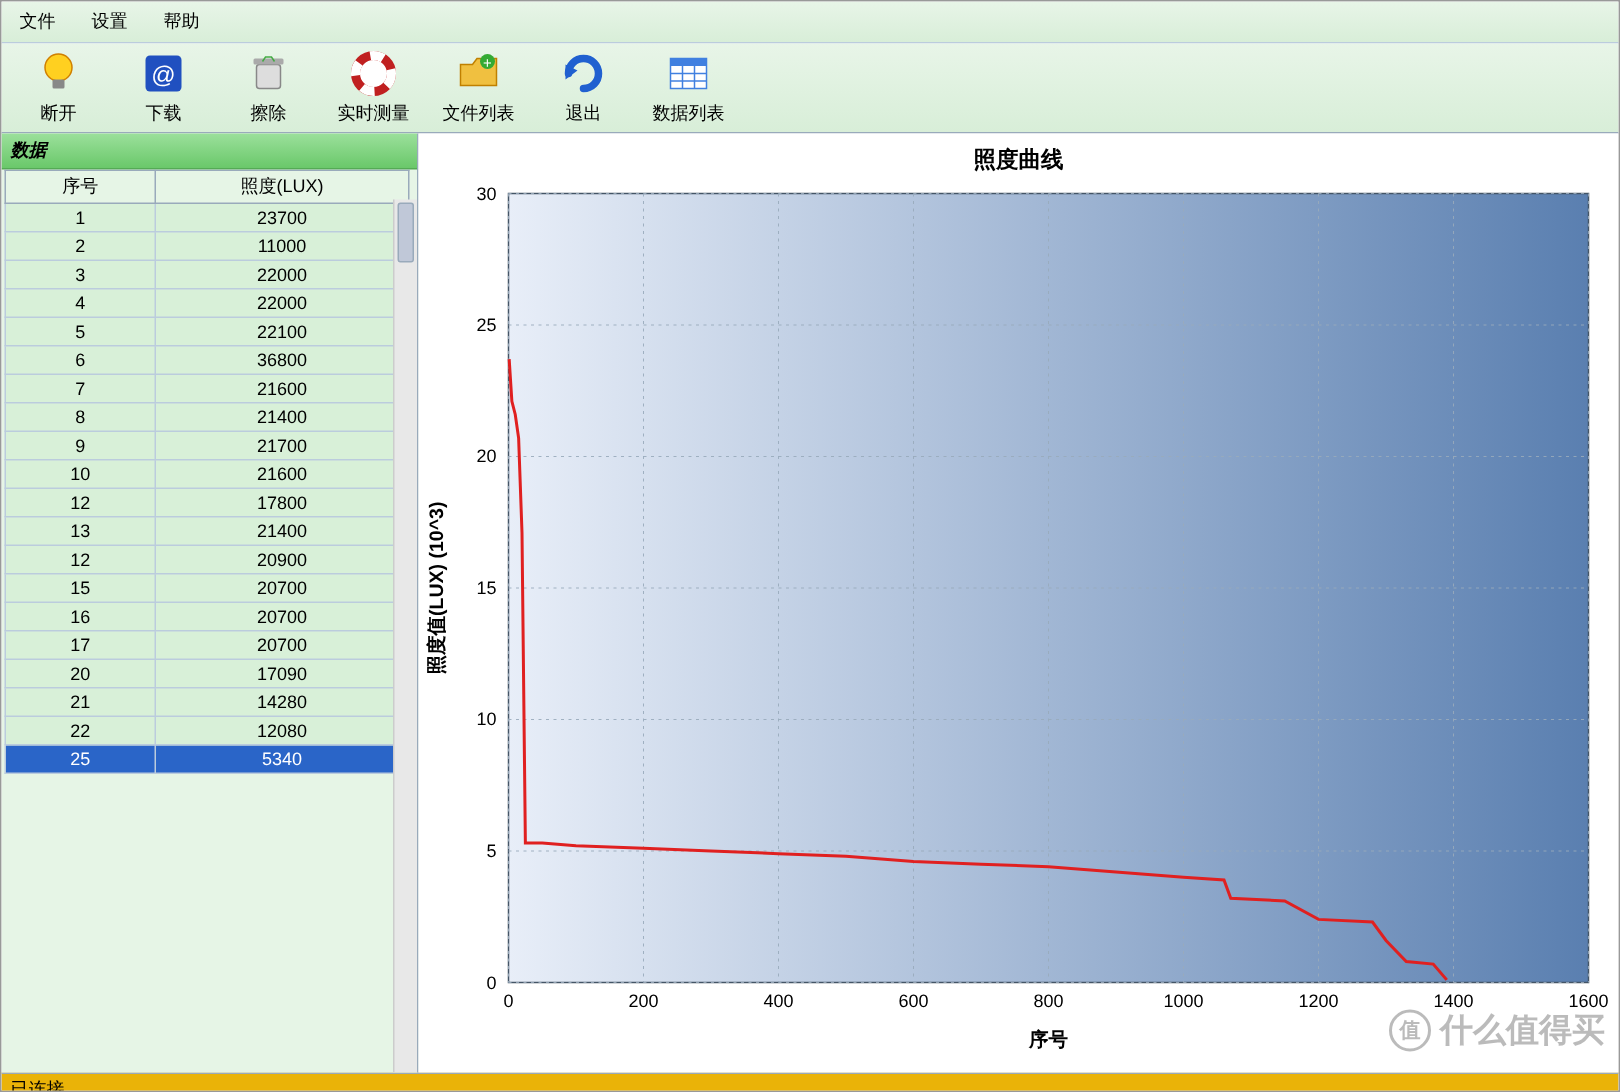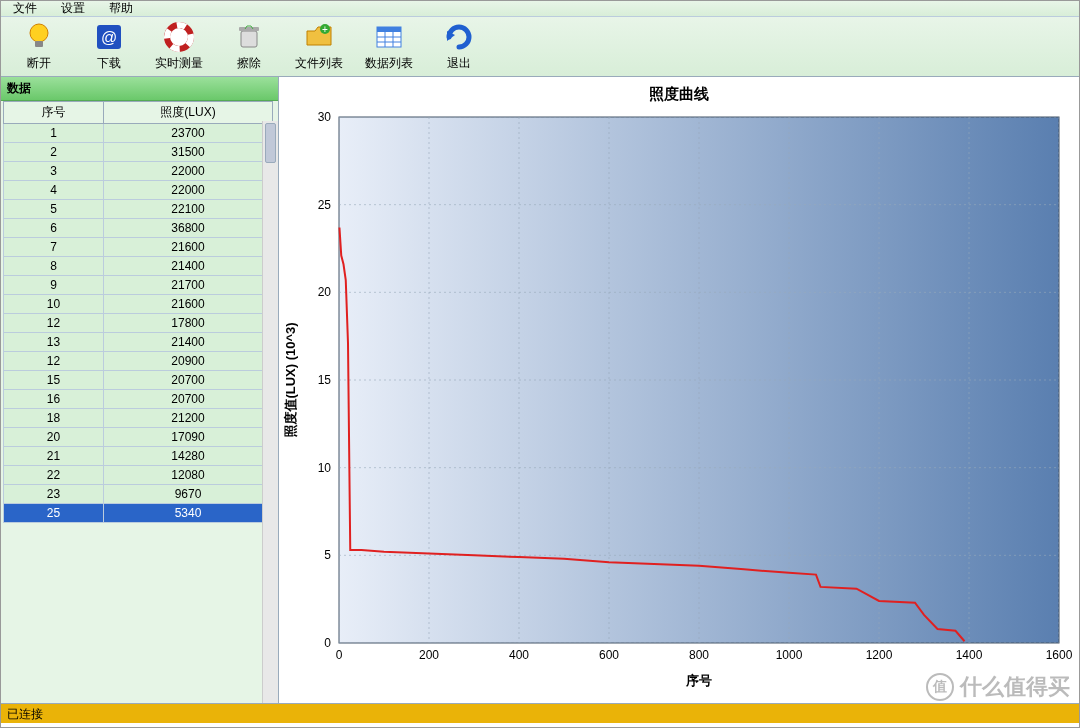--- a/index.html
+++ b/index.html
@@ -8,21 +8,21 @@
     font-family: "Microsoft YaHei", Tahoma, sans-serif;
     font-size: 12px;
     background: #ffffff;
     width: 1080px;
     height: 728px;
     overflow: hidden;
     border: 1px solid #999;
   }
   .menubar {
     background: linear-gradient(#e8f5e8, #d8eed8);
-    height: 16px;
+    height: 28px;
     display: flex;
     align-items: center;
     padding: 0 4px;
     gap: 8px;
     border-bottom: 1px solid #bcd;
   }
   .menubar span { padding: 0 8px; cursor: default; }
   .toolbar {
     background: linear-gradient(#e8f5e8, #d8eed8);
     height: 60px;
@@ -57,20 +57,21 @@
     display: flex;
     flex-direction: column;
     background: #e6f5e6;
   }
   .panel-header {
     background: linear-gradient(#9be09b, #6ac86a);
     color: #000;
     font-weight: bold;
     padding: 3px 6px;
     border-bottom: 1px solid #5a5;
+    font-style: italic;
   }
   .table-wrap {
     flex: 1;
     overflow: hidden;
     position: relative;
   }
   table.data {
     width: 270px;
     border-collapse: collapse;
     font-size: 12px;
@@ -165,67 +166,67 @@
       <svg viewBox="0 0 32 32" width="32" height="32">
           <rect x="4" y="4" width="24" height="24" rx="3" fill="#2050c0"></rect>
           <text x="16" y="22" text-anchor="middle" fill="#fff" font-size="16">@</text>
         </svg>
     </span>
     <span>下载</span>
   </div>
   <div class="tb-btn">
     <span class="ico">
       <svg viewBox="0 0 32 32" width="32" height="32">
-          <circle cx="16" cy="16" r="12" fill="#fff" stroke="#c02020" stroke-width="6"></circle>
-          <circle cx="16" cy="16" r="12" fill="none" stroke="#fff" stroke-width="6" stroke-dasharray="9 9"></circle>
-        </svg>
-    </span>
-    <span>实时测量</span>
-  </div>
-  <div class="tb-btn">
-    <span class="ico">
-      <svg viewBox="0 0 32 32" width="32" height="32">
           <rect x="8" y="10" width="16" height="16" rx="2" fill="#ddd" stroke="#888"></rect>
           <rect x="6" y="6" width="20" height="4" rx="1" fill="#aaa"></rect>
           <path d="M12 8 l2 -3 h4 l2 3" fill="none" stroke="#4a4"></path>
         </svg>
     </span>
     <span>擦除</span>
   </div>
   <div class="tb-btn">
     <span class="ico">
       <svg viewBox="0 0 32 32" width="32" height="32">
+          <circle cx="16" cy="16" r="12" fill="#fff" stroke="#c02020" stroke-width="6"></circle>
+          <circle cx="16" cy="16" r="12" fill="none" stroke="#fff" stroke-width="6" stroke-dasharray="9 9"></circle>
+        </svg>
+    </span>
+    <span>实时测量</span>
+  </div>
+  <div class="tb-btn">
+    <span class="ico">
+      <svg viewBox="0 0 32 32" width="32" height="32">
           <path d="M4 10 h8 l3 -4 h13 v18 h-24 z" fill="#f0c040" stroke="#c08000"></path>
           <circle cx="22" cy="8" r="5" fill="#3a3"></circle>
           <text x="22" y="12" text-anchor="middle" fill="#fff" font-size="10">+</text>
         </svg>
     </span>
     <span>文件列表</span>
+  </div>
+  <div class="tb-btn">
+    <span class="ico">
+      <svg viewBox="0 0 32 32" width="32" height="32">
+          <path d="M6 16 A10 10 0 1 1 16 26" fill="none" stroke="#2060d0" stroke-width="5" stroke-linecap="round"></path>
+          <polygon points="4,10 12,14 4,20" fill="#2060d0"></polygon>
+        </svg>
+    </span>
+    <span>退出</span>
   </div>
   <div class="tb-btn">
     <span class="ico">
       <svg viewBox="0 0 32 32" width="32" height="32">
           <rect x="4" y="6" width="24" height="20" fill="#fff" stroke="#4080e0"></rect>
           <rect x="4" y="6" width="24" height="5" fill="#4080e0"></rect>
           <line x1="12" y1="6" x2="12" y2="26" stroke="#4080e0"></line>
           <line x1="20" y1="6" x2="20" y2="26" stroke="#4080e0"></line>
           <line x1="4" y1="16" x2="28" y2="16" stroke="#4080e0"></line>
           <line x1="4" y1="21" x2="28" y2="21" stroke="#4080e0"></line>
         </svg>
     </span>
     <span>数据列表</span>
-  </div>
-  <div class="tb-btn">
-    <span class="ico">
-      <svg viewBox="0 0 32 32" width="32" height="32">
-          <path d="M6 16 A10 10 0 1 1 16 26" fill="none" stroke="#2060d0" stroke-width="5" stroke-linecap="round"></path>
-          <polygon points="4,10 12,14 4,20" fill="#2060d0"></polygon>
-        </svg>
-    </span>
-    <span>退出</span>
   </div>
 </div>
 
 <div class="main">
 
   <div class="left-panel">
     <div class="panel-header">数据</div>
     <div class="table-wrap">
       <table class="data">
         <thead>
@@ -234,21 +235,21 @@
             <th>照度(LUX)</th>
           </tr>
         </thead>
         <tbody id="data-tbody">
             <tr>
               <td>1</td>
               <td>23700</td>
             </tr>
             <tr>
               <td>2</td>
-              <td>31500</td>
+              <td>11000</td>
             </tr>
             <tr>
               <td>3</td>
               <td>22000</td>
             </tr>
             <tr>
               <td>4</td>
               <td>22000</td>
             </tr>
             <tr>
@@ -289,38 +290,34 @@
             </tr>
             <tr>
               <td>15</td>
               <td>20700</td>
             </tr>
             <tr>
               <td>16</td>
               <td>20700</td>
             </tr>
             <tr>
-              <td>18</td>
-              <td>21200</td>
+              <td>17</td>
+              <td>20700</td>
             </tr>
             <tr>
               <td>20</td>
               <td>17090</td>
             </tr>
             <tr>
               <td>21</td>
               <td>14280</td>
             </tr>
             <tr>
               <td>22</td>
               <td>12080</td>
-            </tr>
-            <tr>
-              <td>23</td>
-              <td>9670</td>
             </tr>
             <tr class="sel">
               <td>25</td>
               <td>5340</td>
             </tr>
           </tbody>
       </table>
       <div class="scroll-track">
         <div class="scroll-thumb"></div>
       </div>

